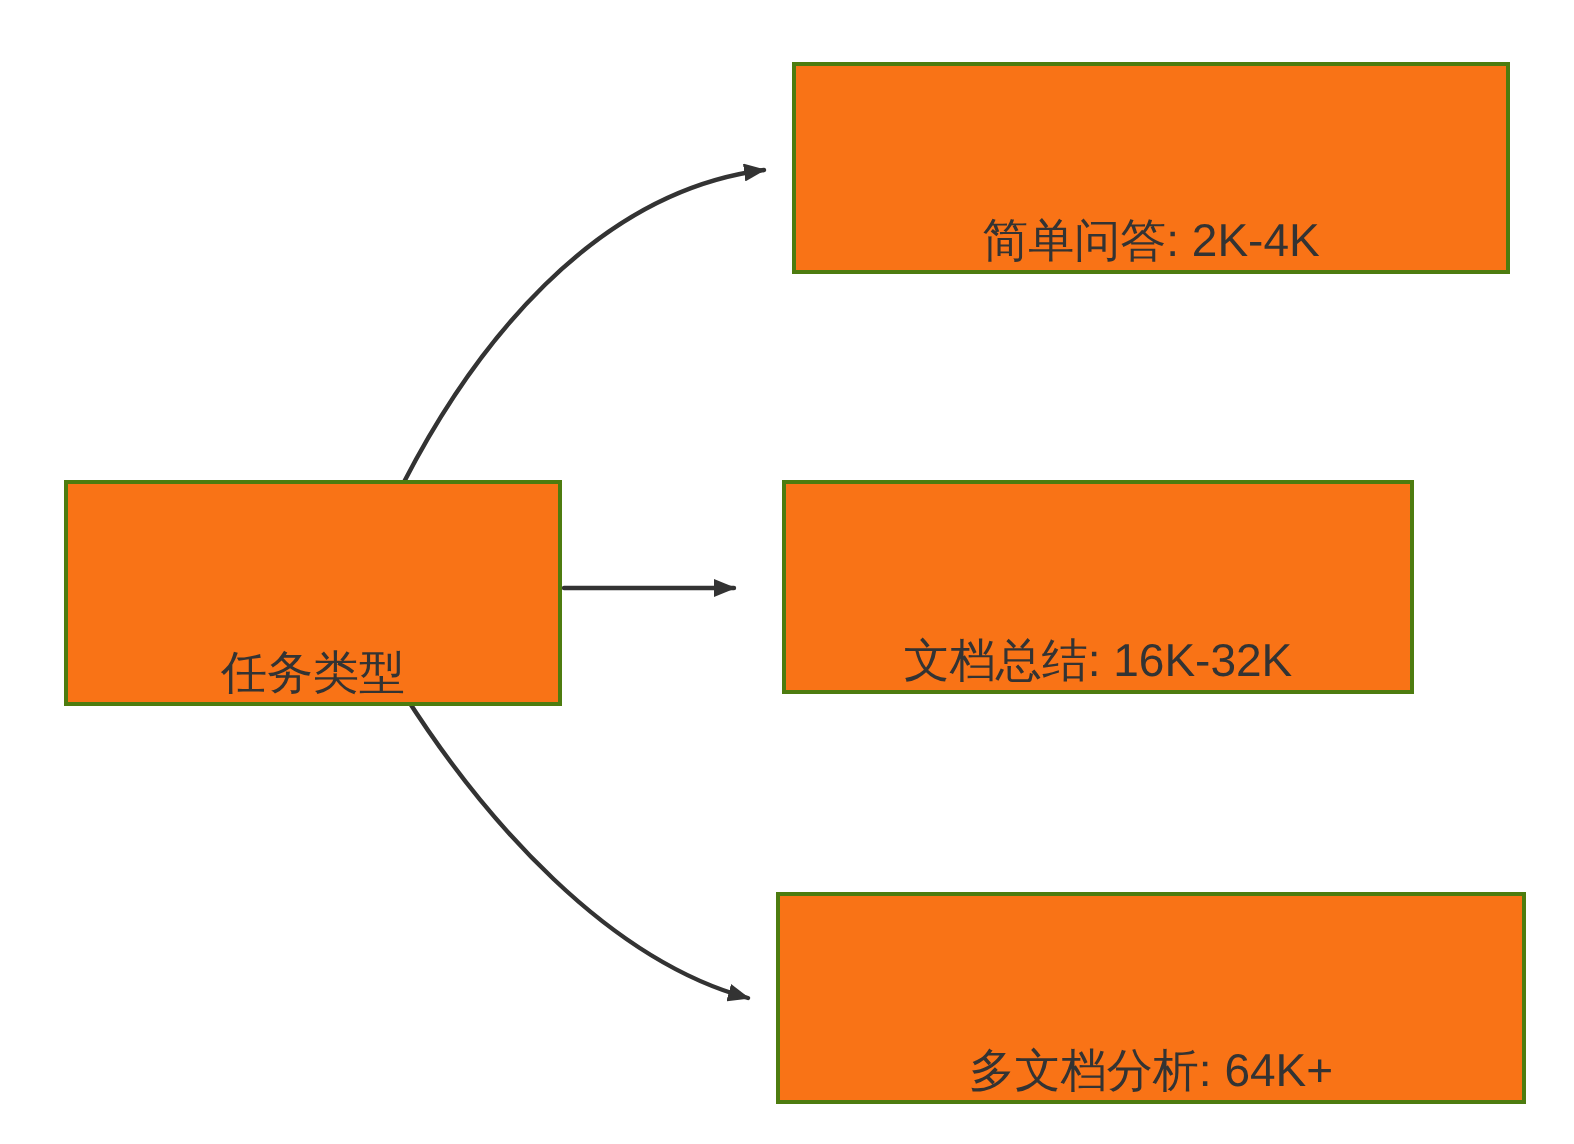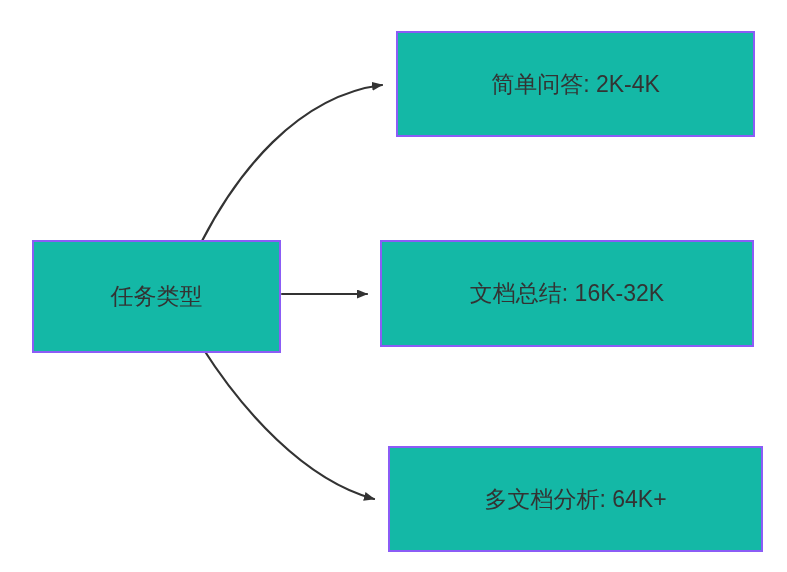--- a/index.html
+++ b/index.html
@@ -22,40 +22,40 @@
     position: absolute;
     left: 0;
     top: 0;
     width: 787px;
     height: 572px;
     pointer-events: none;
   }
   .flow-node {
     position: absolute;
     box-sizing: border-box;
-    background: #14b8a6;
-    border: 2px solid #8b5cf6;
+    background: #f97316;
+    border: 2px solid #4d7c0f;
     border-radius: 0px;
     display: flex;
-    align-items: center;
+    align-items: flex-end;
     justify-content: center;
     z-index: 2;
   }
   .flow-node-label {
     font-family: "Liberation Sans", "DejaVu Sans", sans-serif;
     font-size: 23px;
     line-height: 1.25;
     color: #333333;
     white-space: nowrap;
     text-align: center;
     letter-spacing: 0px;
   }
   #node-root      { left: 32px;  top: 240px; width: 249px; height: 113px; }
   #node-simple-qa { left: 396px; top: 31px;  width: 359px; height: 106px; }
-  #node-doc-sum   { left: 380px; top: 240px; width: 374px; height: 107px; }
+  #node-doc-sum   { left: 391px; top: 240px; width: 316px; height: 107px; }
   #node-multi-doc { left: 388px; top: 446px; width: 375px; height: 106px; }
 </style>
 </head>
 <body>
 
 <div id="diagram-canvas">
 
   <svg id="edge-layer" viewBox="0 0 787 572" width="787" height="572" xmlns="http://www.w3.org/2000/svg">
     <defs>
       <marker id="arrowhead" markerWidth="11" markerHeight="9" refX="10" refY="4.5" orient="auto" markerUnits="userSpaceOnUse">

